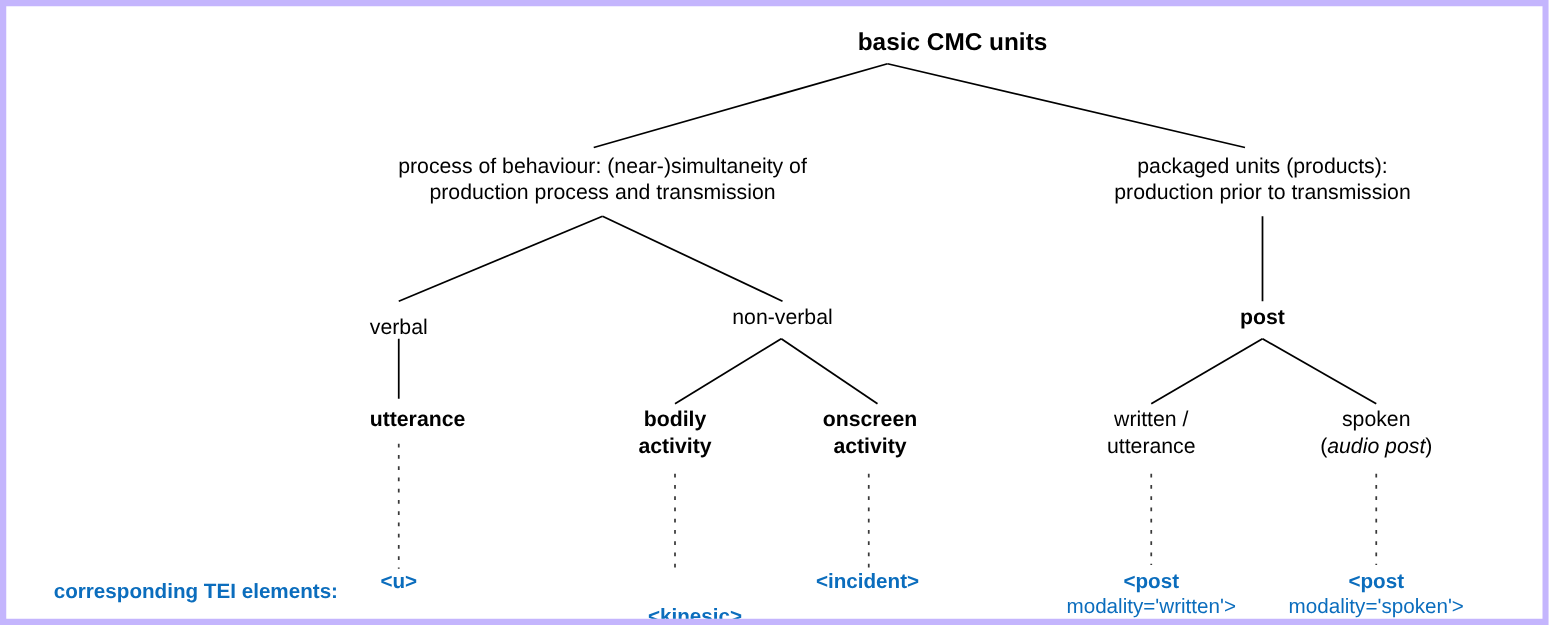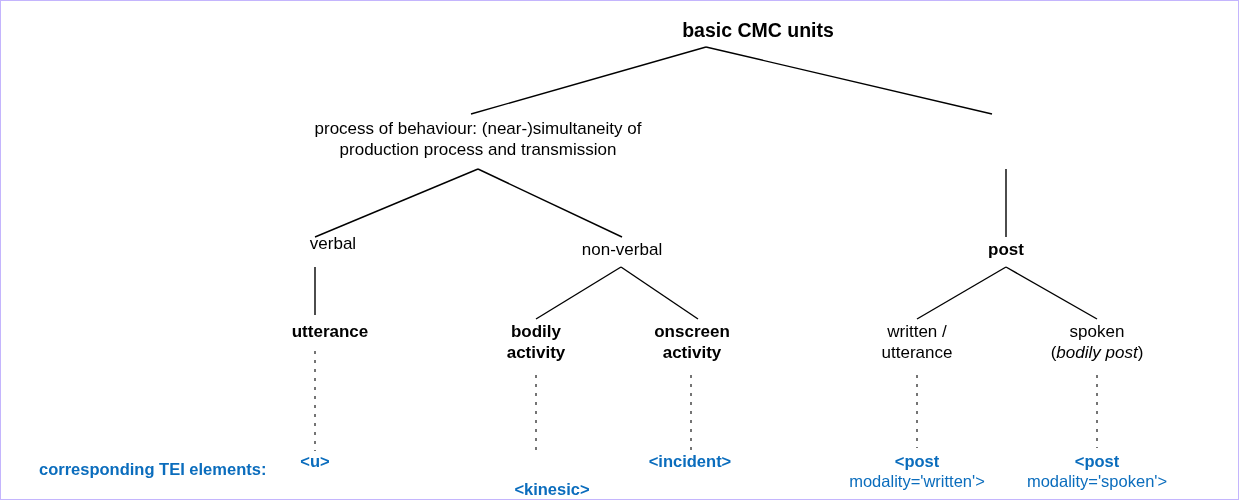--- a/index.html
+++ b/index.html
@@ -9,21 +9,21 @@
     background: #ffffff;
   }
   body {
     font-family: "Liberation Sans", sans-serif;
   }
   #diagram-frame {
     position: relative;
     width: 1239px;
     height: 500px;
     box-sizing: border-box;
-    border: 1px solid #c4b5fd;
+    border: 5px solid #c4b5fd;
     background: #ffffff;
     overflow: hidden;
   }
   #connector-layer {
     position: absolute;
     left: 0;
     top: 0;
     width: 1239px;
     height: 500px;
     pointer-events: none;
@@ -100,22 +100,26 @@
 
   <div class="node bold f20" style="left:757px; top:18px;">
     <span class="line">basic CMC units</span>
   </div>
 
   <div class="node f17" style="left:477px; top:118px;">
     <span class="line">process of behaviour: (near-)simultaneity of</span>
     <span class="line">production process and transmission</span>
   </div>
 
+  <div class="node f17" style="left:1005px; top:118px;">
+    <span class="line">packaged units (products):</span>
+    <span class="line">production prior to transmission</span>
+  </div>
 
-  <div class="node f17" style="left:314px; top:233px;margin-left:18px;">
+  <div class="node f17" style="left:314px; top:247px;">
     <span class="line">verbal</span>
   </div>
 
   <div class="node f17" style="left:621px; top:239px;">
     <span class="line">non-verbal</span>
   </div>
 
   <div class="node bold f17" style="left:1005px; top:239px;">
     <span class="line">post</span>
   </div>
@@ -134,21 +138,21 @@
     <span class="line">activity</span>
   </div>
 
   <div class="node f17" style="left:916px; top:321px;">
     <span class="line">written /</span>
     <span class="line">utterance</span>
   </div>
 
   <div class="node f17" style="left:1096px; top:321px;">
     <span class="line">spoken</span>
-    <span class="line"><span>(</span><span class="italic">bodily post</span><span>)</span></span>
+    <span class="line"><span>(</span><span class="italic">audio post</span><span>)</span></span>
   </div>
 
   <div id="tei-legend" class="f16" style="left:38px; top:426px; width:180px;">
     <span class="line">corresponding TEI</span>
     <span class="line">elements:</span>
   </div>
 
   <div class="tei f16" style="left:314px; top:450px;">
     <span class="line">&lt;u&gt;</span>
   </div>

